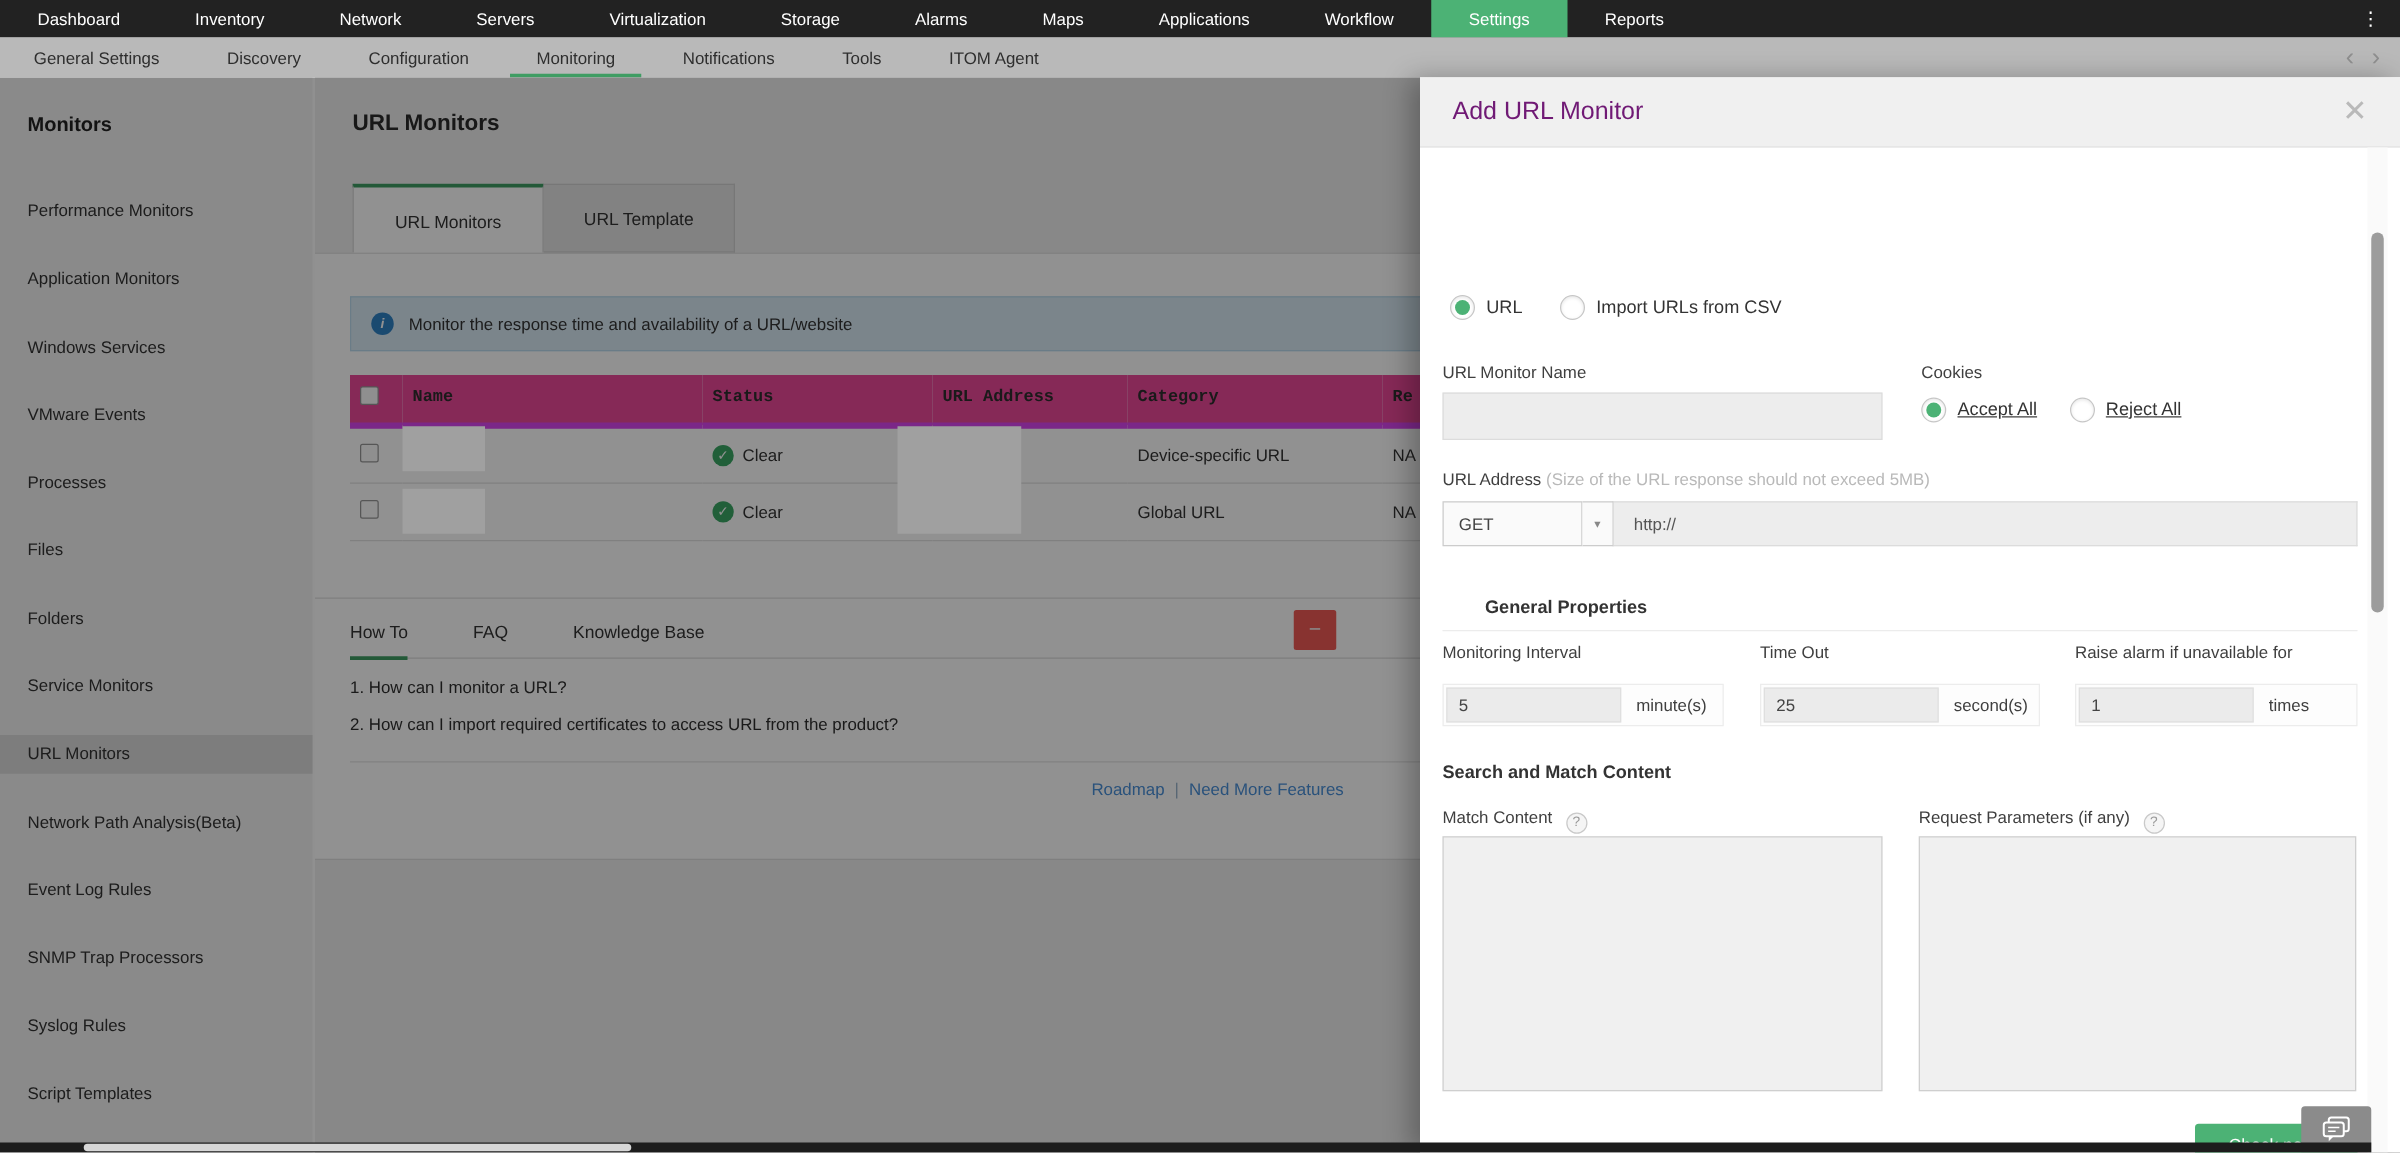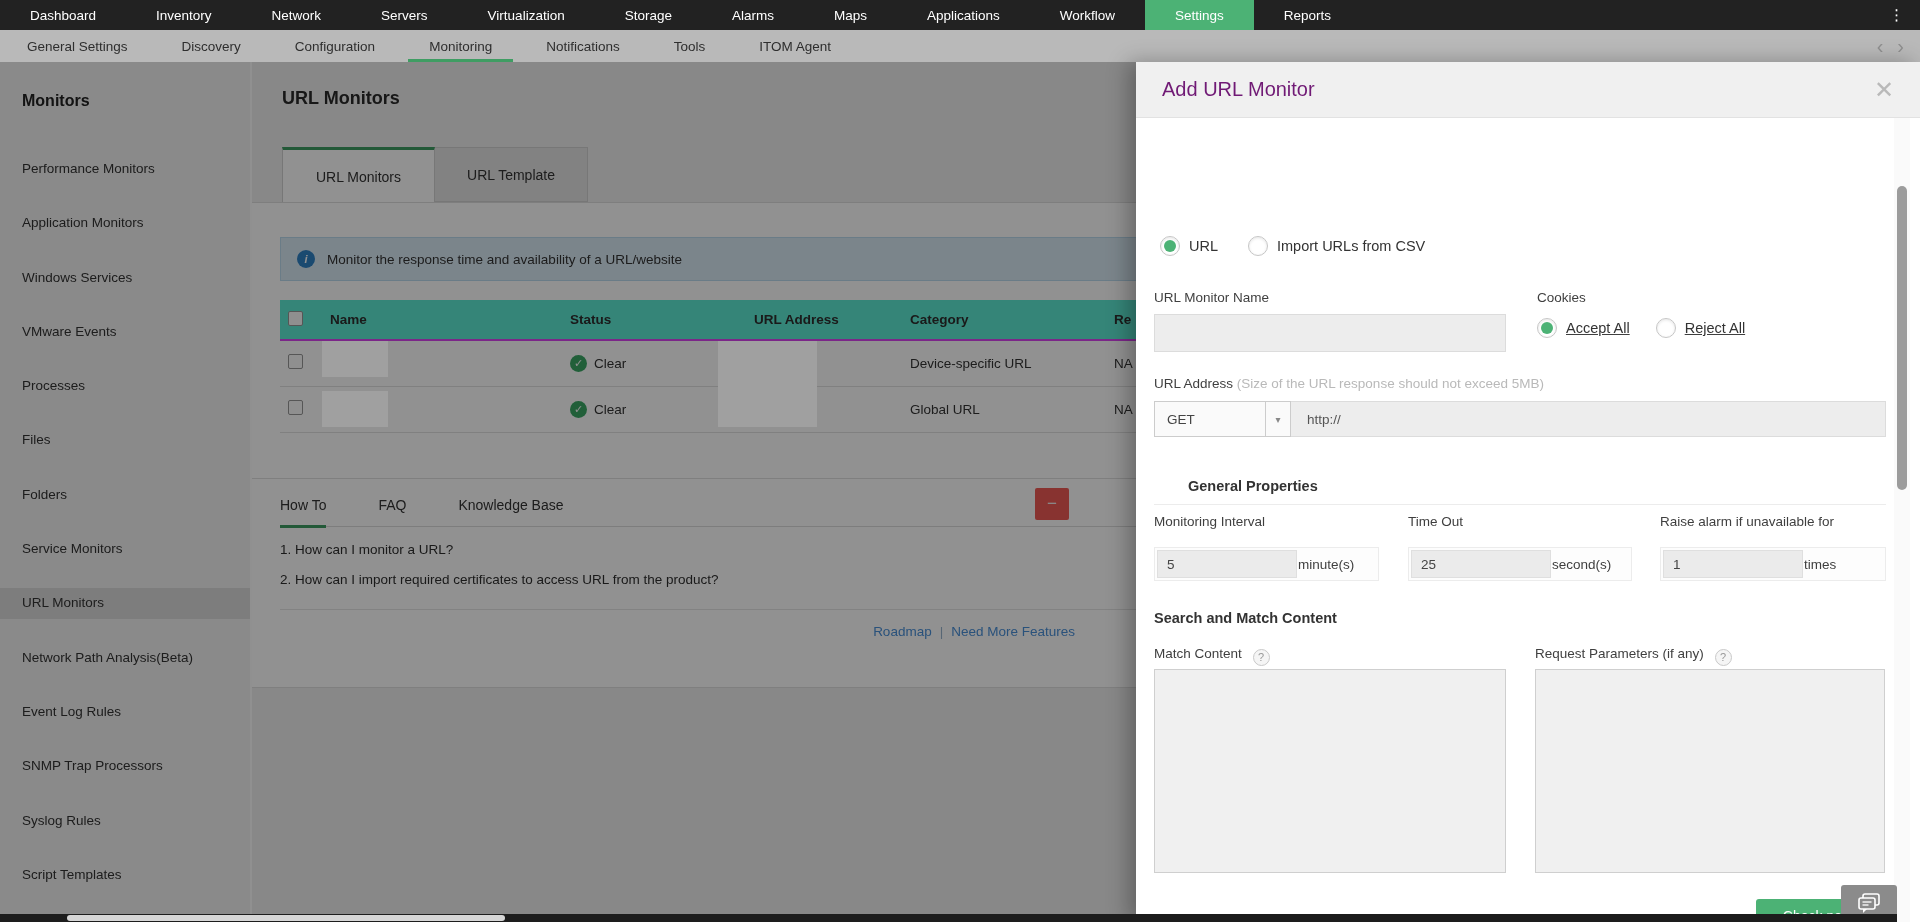--- a/index.html
+++ b/index.html
@@ -37,21 +37,21 @@
   .main-tab.active { background:#fff; border-top:3px solid #3f9d63; border-bottom:none; }
 
   .card { position:absolute; left:0; right:-40px; background:#fff; border-top:1px solid #ddd; }
   .card1 { top:140px; height:300px; padding:34px 0 0 28px; }
 
   .info-banner { width:880px; height:44px; background:#d9eaf5; border:1px solid #badbee; display:flex; align-items:center; padding:0 16px; font-size:13.5px; color:#333; }
   .info-dot { width:18px; height:18px; border-radius:50%; background:#2e82c6; color:#fff; font-size:11px; font-weight:bold; font-style:italic;
               display:inline-flex; align-items:center; justify-content:center; margin-right:12px; flex:0 0 auto; }
 
   table.mon-table { border-collapse:collapse; margin-top:19px; width:880px; font-size:13.5px; table-layout:fixed; }
-  .mon-table th { background:#5eead4; font-weight:bold; text-align:left; height:40px; padding-left:8px; color:#2e2e2e; border-bottom:2px solid #d946ef;}
+  .mon-table th { background:#ec4899; font-weight:bold; text-align:left; height:40px; padding-left:8px; color:#2e2e2e; border-bottom:5px solid #d946ef;font-family:Liberation Mono, monospace;}
   .mon-table td { height:46px; padding-left:8px; border-bottom:1px solid #e2e2e2; color:#333; }
   .mon-table .col-cb { width:42px; }
   .mon-table .col-name { width:240px; }
   .mon-table .col-status { width:184px; }
   .mon-table .col-url { width:156px; }
   .mon-table .col-cat { width:204px; }
   .cb { width:15px; height:15px; border:1px solid #979797; border-radius:2px; background:#fcfcfc; display:inline-block; cursor:pointer; }
   .status-cell { display:flex; align-items:center; gap:7px; }
   .status-dot { width:17px; height:17px; border-radius:50%; background:#3aa865; color:#fff; font-size:11px; display:inline-flex; align-items:center; justify-content:center; }
 
@@ -97,21 +97,21 @@
 
   .url-row { display:flex; height:36px; }
   .get-box { width:112px; background:#fafafa; border:1px solid #cccccc; display:flex; align-items:center; padding-left:12px; color:#444; cursor:pointer; }
   .caret-box { width:25px; background:#fafafa; border:1px solid #cccccc; border-left:none; display:flex; align-items:center; justify-content:center; color:#888; font-size:10px; cursor:pointer; }
   .url-input { flex:1; background:#ededed; border:1px solid #dcdcdc; border-left:none; display:flex; align-items:center; padding-left:16px; color:#555; }
 
   .sec-head { font-size:14.5px; font-weight:bold; color:#333; }
   .sec-rule { border-top:1px solid #ececec; }
   .unit-box { display:flex; align-items:center; border:1px solid #ececec; background:#fdfdfd; height:34px; padding:2px; margin-top:18px; }
   .unit-box .uinput { width:140px; height:28px; background:#ebebeb; border:1px solid #dfdfdf; display:flex; align-items:center; padding-left:9px; color:#444; }
-  .unit-box .unit { margin-left:1px; color:#3f3f3f; }
+  .unit-box .unit { margin-left:12px; color:#3f3f3f; }
 
   .q-circle { display:inline-flex; width:17px; height:17px; border-radius:50%; background:#f5f5f5; border:1px solid #c9c9c9; color:#999;
               font-size:11px; align-items:center; justify-content:center; vertical-align:-3px; margin-left:7px; cursor:pointer; }
   .tarea { background:#f0f0f0; border:1px solid #cfcfcf; }
 
   .check-btn { position:absolute; right:34px; top:781px; width:130px; height:34px; background:#4cb275; color:#fff; border:none;
                border-radius:3px; font-size:14px; font-family:"Liberation Sans",sans-serif; cursor:pointer; }
 
   .v-scroll-track { position:absolute; right:10px; top:0; bottom:0; width:16px; background:#fafafa; }
   .v-scroll-thumb { position:absolute; right:13px; top:68px; width:10px; height:304px; background:#9c9c9c; border-radius:5px; cursor:pointer; }

